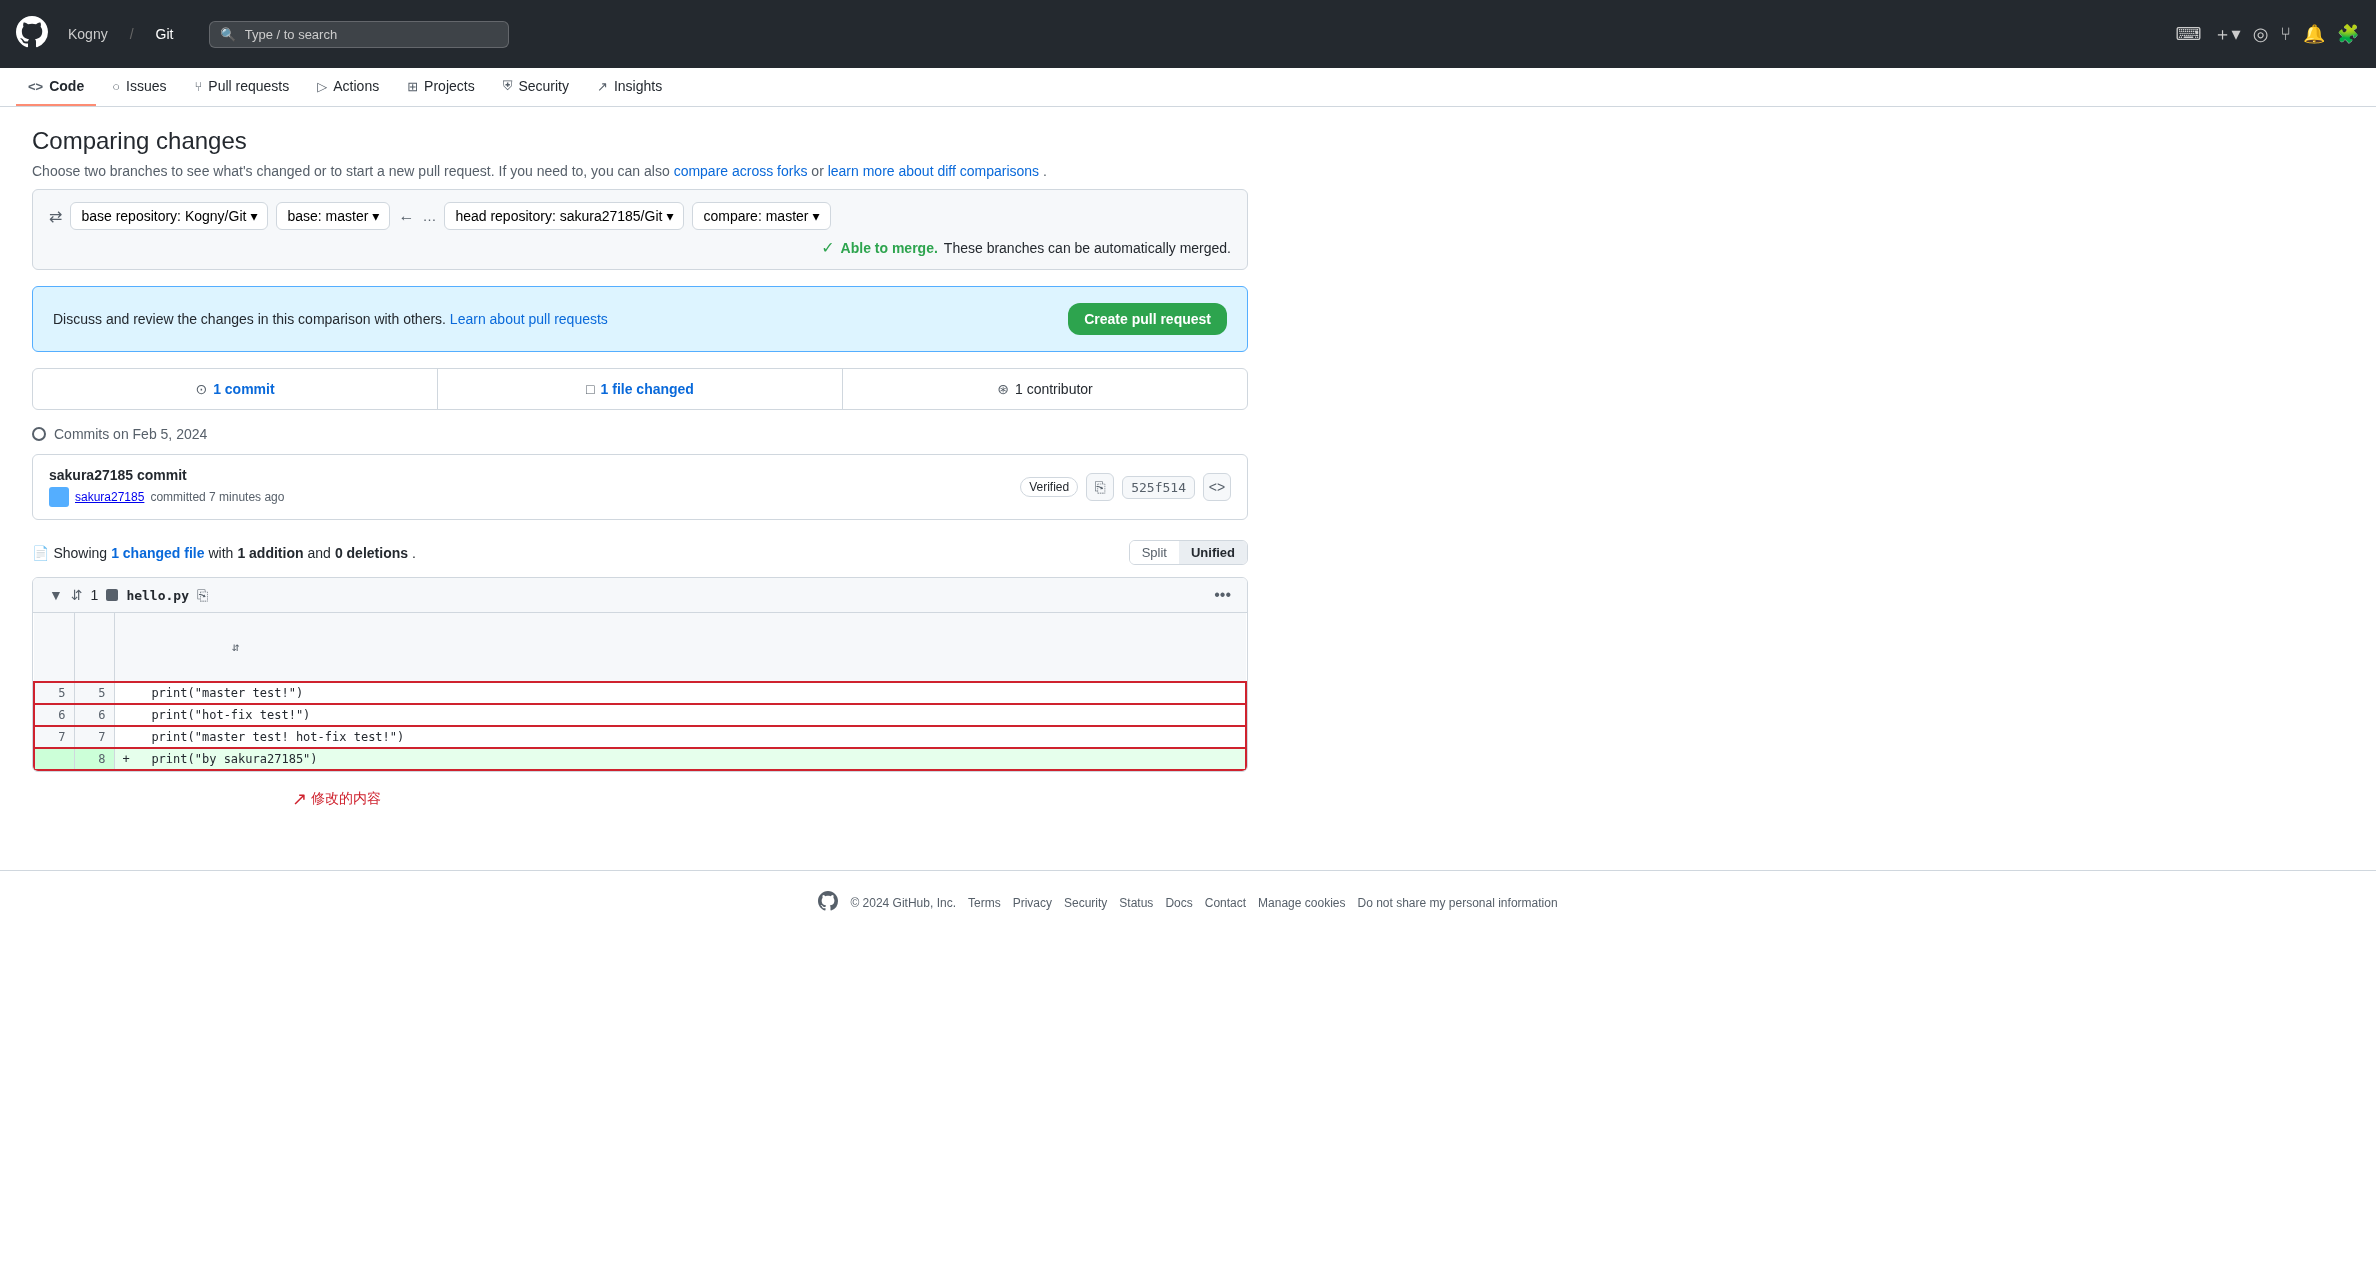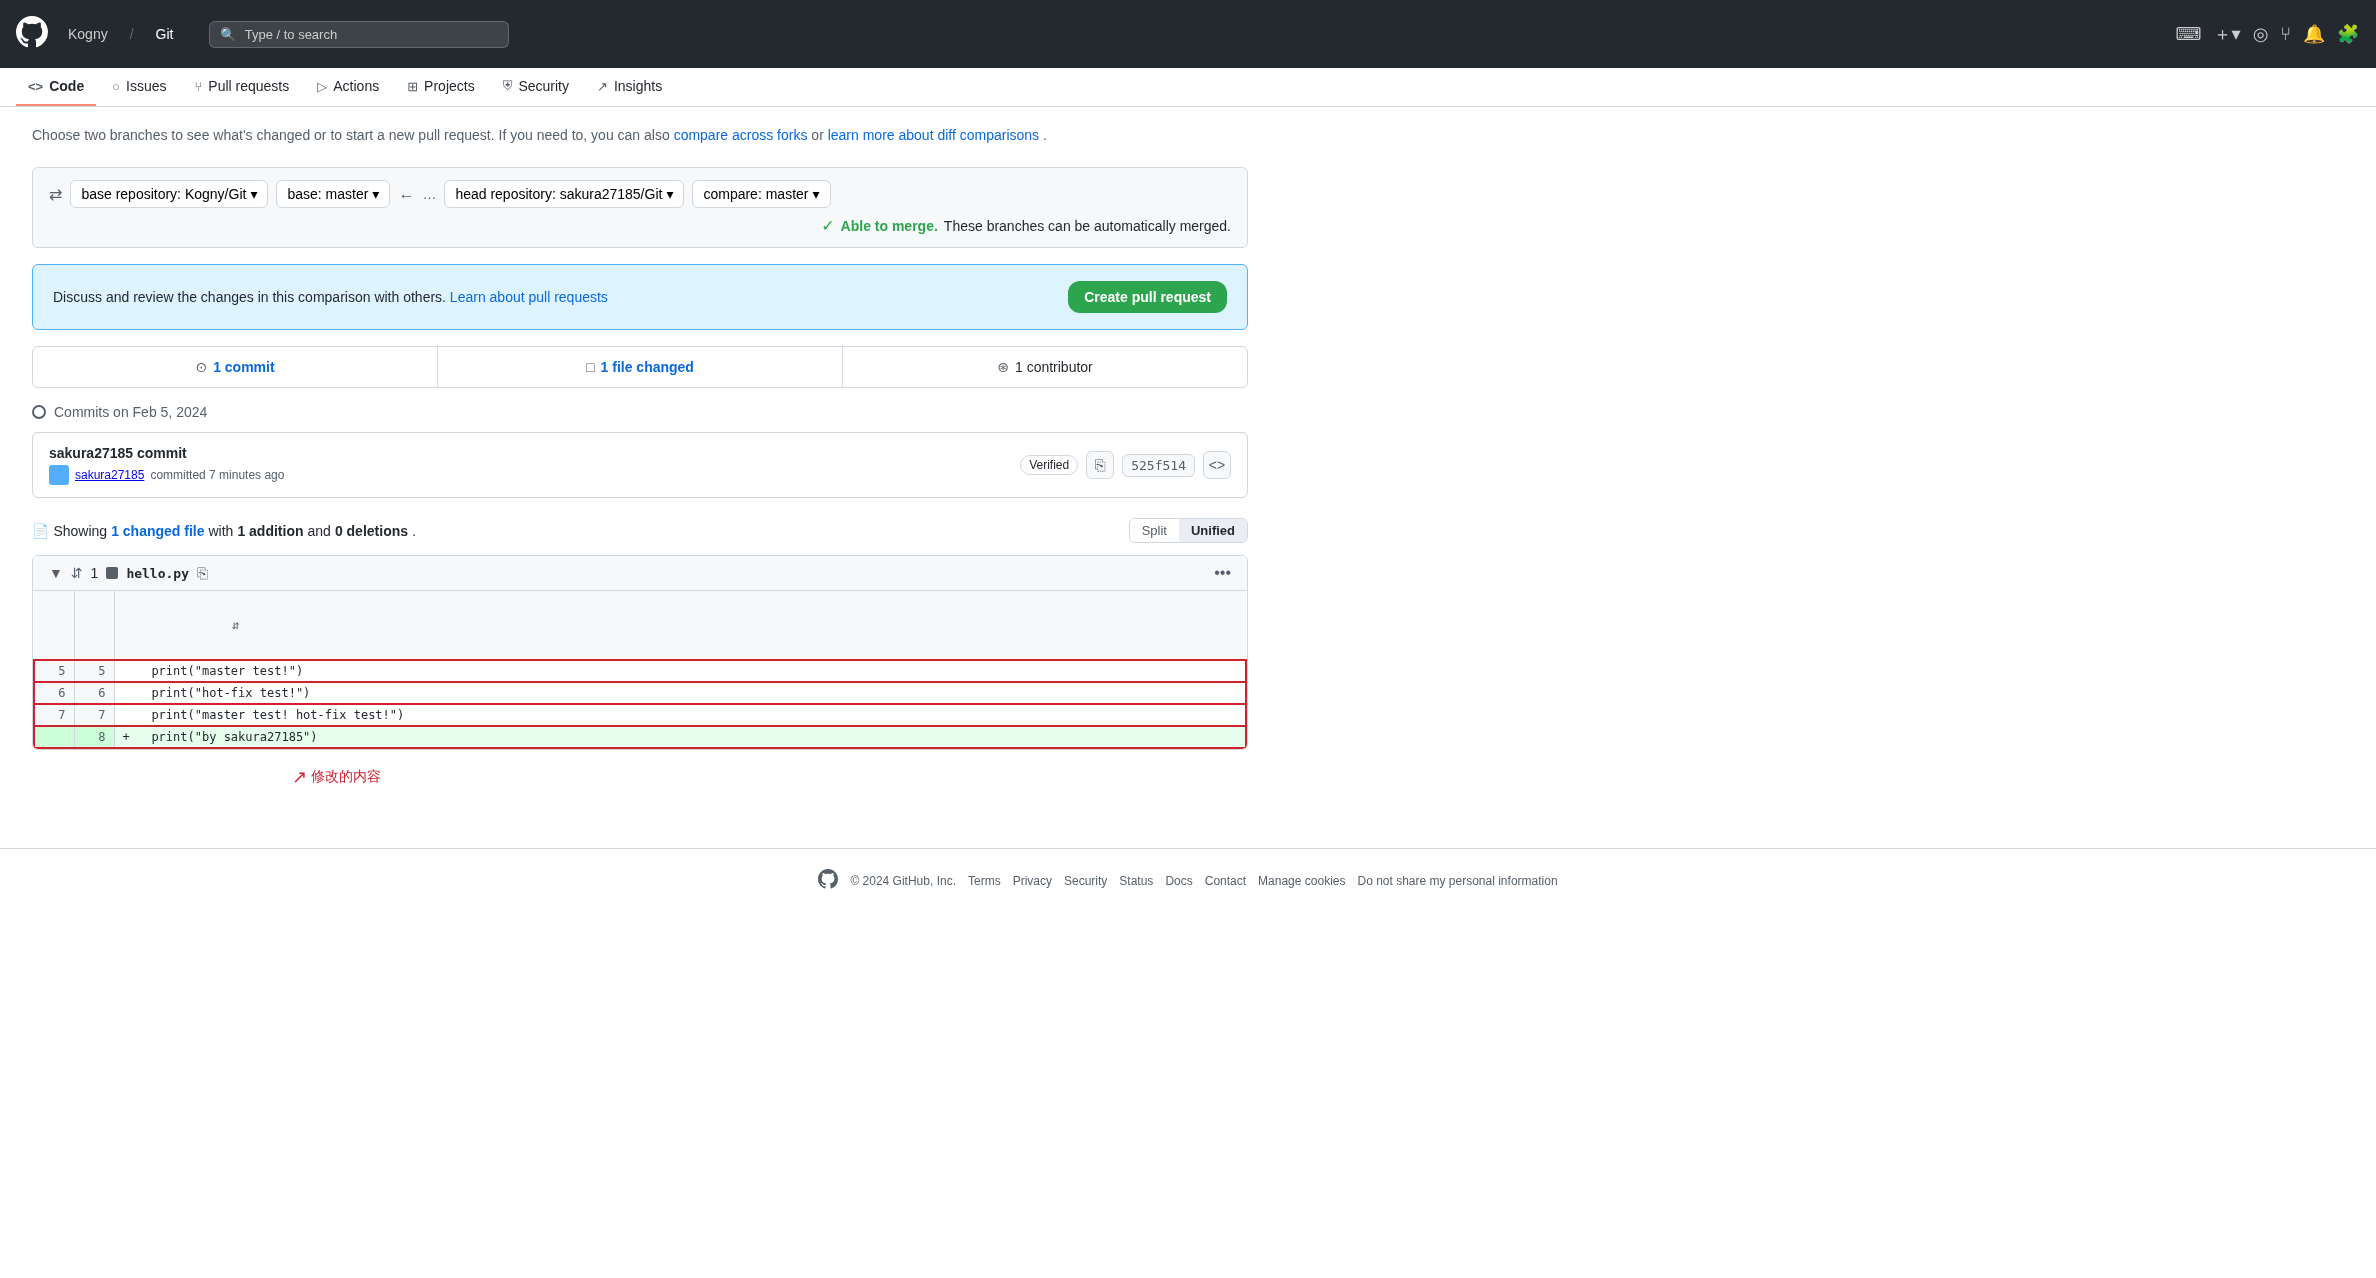--- a/index.html
+++ b/index.html
@@ -19,21 +19,21 @@
 
     
     .repo-nav { display: flex; align-items: center; padding: 0 16px; border-bottom: 1px solid #d0d7de; background: #fff; gap: 4px; }
     .nav-tab { display: flex; align-items: center; gap: 6px; padding: 10px 12px; font-size: 14px; color: #24292f; cursor: pointer; border-bottom: 2px solid transparent; text-decoration: none; }
     .nav-tab.active { border-bottom: 2px solid #fd8c73; font-weight: 600; }
     .nav-tab .icon { font-size: 13px; color: #57606a; }
 
     
     .main { padding: 20px 32px; max-width: 1280px; }
     h1.page-title { font-size: 24px; font-weight: 400; margin-bottom: 8px; }
-    .page-desc { font-size: 14px; color: #57606a; margin-bottom: 24px; }
+    .page-desc { font-size: 14px; color: #57606a; margin-bottom: 10px; }
     .page-desc a { color: #0969da; text-decoration: none; }
 
     
     .compare-bar { display: flex; align-items: center; gap: 8px; padding: 12px 16px; border: 1px solid #d0d7de; border-radius: 6px; background: #f6f8fa; margin-bottom: 16px; flex-wrap: wrap; }
     .compare-swap { color: #57606a; font-size: 16px; cursor: pointer; }
     .select-btn { display: inline-flex; align-items: center; gap: 4px; padding: 5px 10px; font-size: 14px; border: 1px solid #d0d7de; border-radius: 6px; background: #fff; cursor: pointer; }
     .arrow { color: #57606a; font-size: 16px; }
     .merge-status { display: flex; align-items: center; gap: 6px; margin-left: auto; font-size: 14px; color: #24292f; }
     .merge-dot { color: #2da44e; font-size: 16px; }
     .merge-text-bold { font-weight: 700; color: #2da44e; }
@@ -163,20 +163,21 @@
     <span class="icon">⛨</span>
     <span>Security</span>
   </a>
   <a class="nav-tab">
     <span class="icon">↗</span>
     <span>Insights</span>
   </a>
 </div>
 
 <div class="main">
+  <h1 class="page-title">Comparing changes</h1>
   <p class="page-desc">
     <span>Choose two branches to see what's changed or to start a new pull request. If you need to, you can also</span>
     <a href="#">compare across forks</a>
     <span> or </span>
     <a href="#">learn more about diff comparisons</a>
     <span>.</span>
   </p>
 
   <div class="compare-bar">
     <span class="compare-swap">⇄</span>

